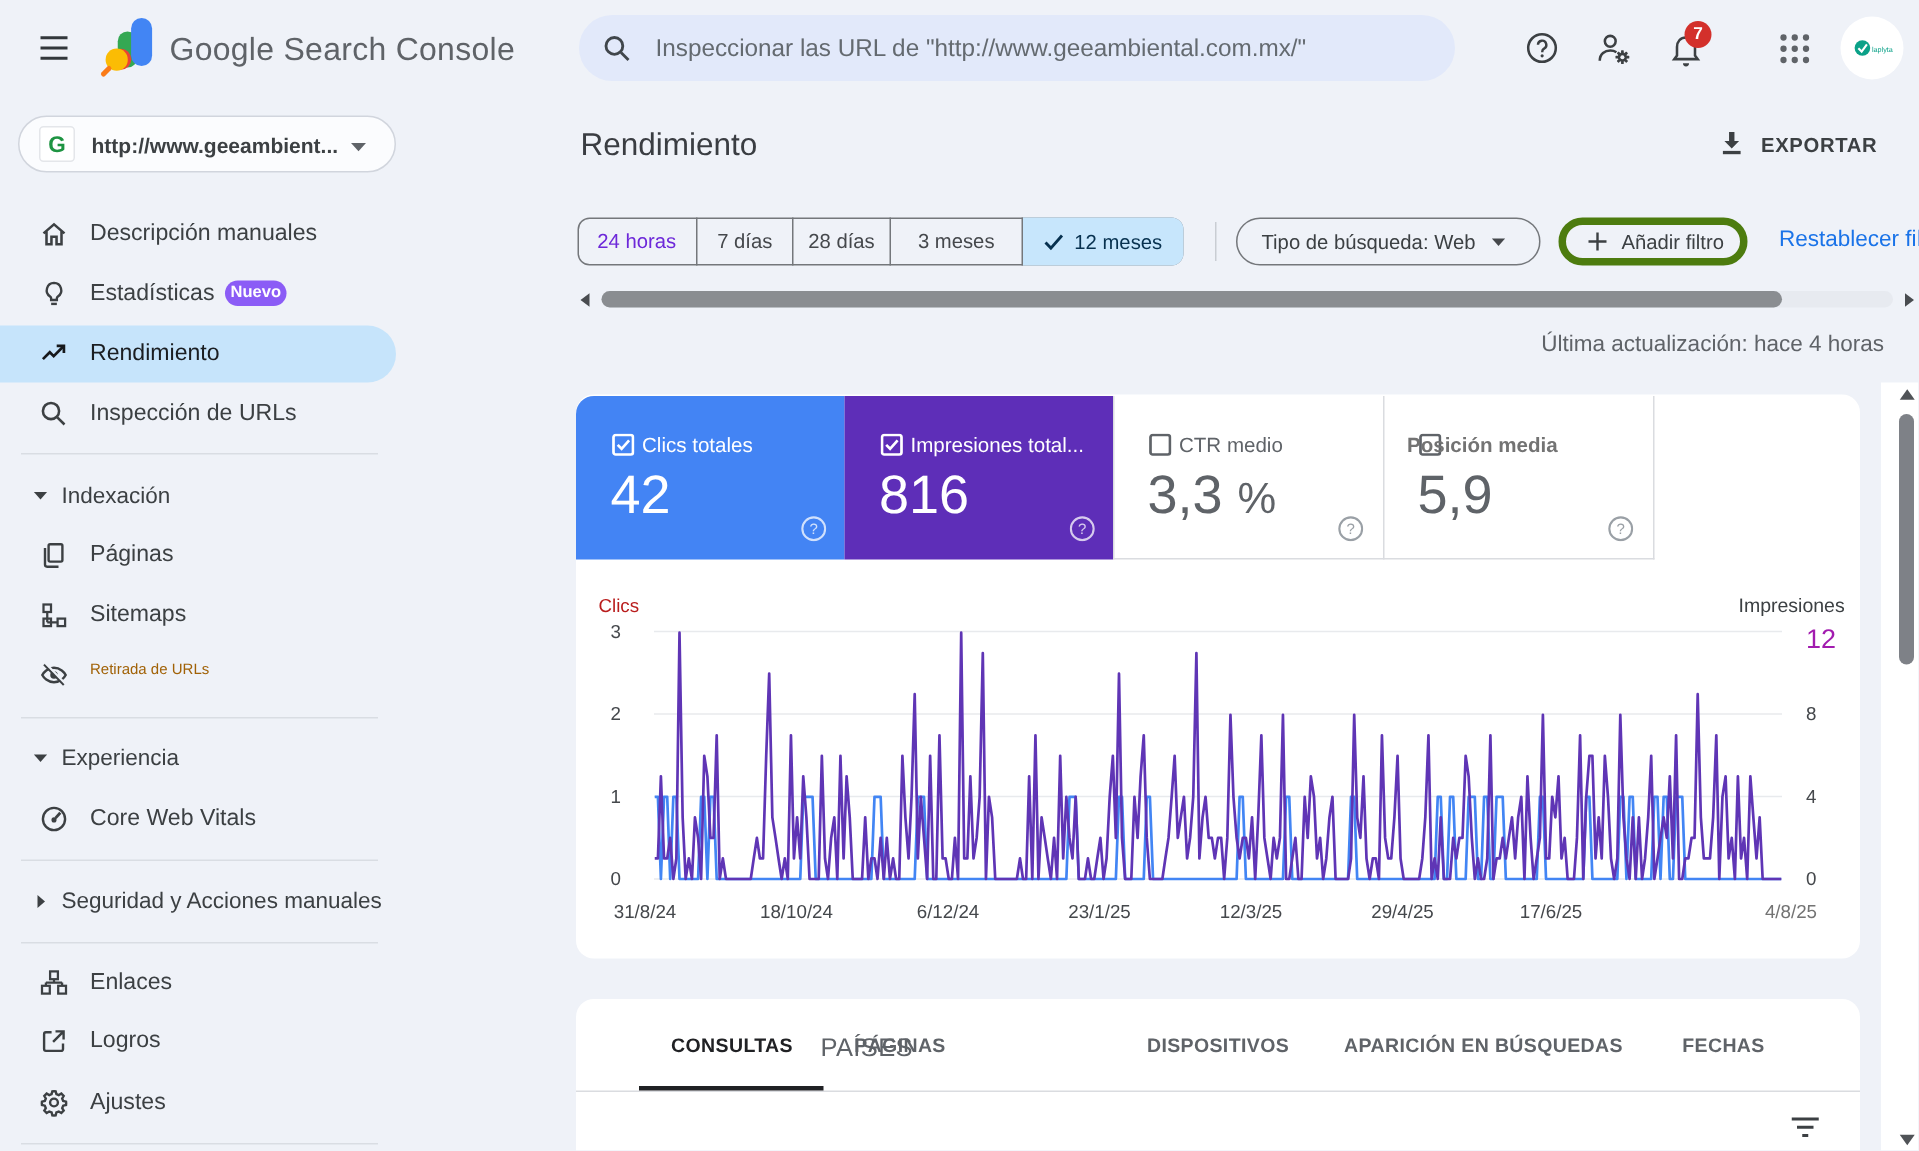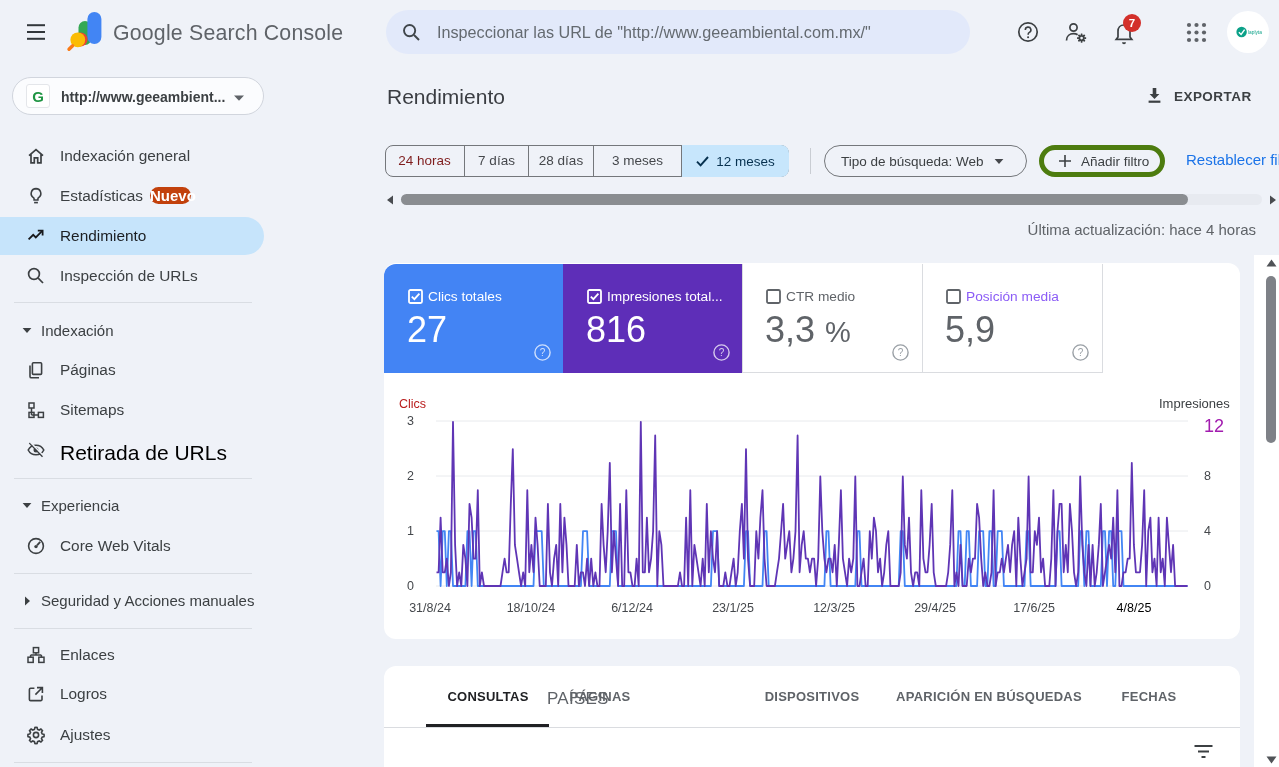--- a/index.html
+++ b/index.html
@@ -89,37 +89,37 @@
 <div class="abs" style="left:12px;top:77px;width:252px;height:38px;border:1px solid #d1d5dd;border-radius:19px;background:#fbfcfe"></div>
 <div class="abs" style="left:26px;top:84px;width:24px;height:24px;background:#fff;border:1px solid #e4e6ea;border-radius:3px;text-align:center;line-height:24px;font-size:15px;font-weight:bold;color:#1e9442">G</div>
 <div class="abs" style="left:61px;top:89px;font-size:14px;font-weight:bold;color:#3c4043">http://www.geeambient...</div>
 <svg class="abs" style="left:233px;top:94px" width="12" height="8" viewBox="0 0 12 8">
     <path d="M1 1.4 L6 6.8 L11 1.4 Z" fill="#5f6368"></path>
   </svg>
 <div class="abs" style="left:0;top:217px;width:264px;height:38px;border-radius:0 19px 19px 0;background:#c6e4fb"></div>
 <svg class="abs" style="left:26px;top:146px" width="20" height="20" viewBox="0 0 20 20">
     <path d="M3 9.6 L10 3.6 L17 9.6 M5 8.4 V16.8 H8.3 V11.8 H11.7 V16.8 H15 V8.4" fill="none" stroke="#3c4043" stroke-width="1.7"></path>
   </svg>
-<div class="abs" style="left:60px;top:147px;font-size:15.4px;color:#3c4043">Indexación general</div>
+<div class="abs" style="left:60px;top:147px;font-size:15.4px;color:#3c4043">Descripción manuales</div>
 <svg class="abs" style="left:26px;top:186px" width="20" height="20" viewBox="0 0 20 20">
     <path d="M10 2.6 a4.9 4.9 0 0 1 2.6 9 c-.5.35-.7.8-.7 1.3 v1.1 h-3.8 v-1.1 c0-.5-.2-.95-.7-1.3 a4.9 4.9 0 0 1 2.6-9 Z" fill="none" stroke="#3c4043" stroke-width="1.6"></path>
     <line x1="8.1" y1="16.6" x2="11.9" y2="16.6" stroke="#3c4043" stroke-width="1.6"></line>
   </svg>
 <div class="abs" style="left:60px;top:187px;font-size:15.4px;color:#3c4043">Estadísticas</div>
 <svg class="abs" style="left:26px;top:226px" width="20" height="20" viewBox="0 0 20 20">
     <path d="M2.6 13.4 L7.2 8.8 L9.8 11.4 L16 5.2" fill="none" stroke="#17191c" stroke-width="1.8"></path>
     <path d="M11.8 4.6 H16.6 V9.4" fill="none" stroke="#17191c" stroke-width="1.8"></path>
   </svg>
 <div class="abs" style="left:60px;top:227px;font-size:15.4px;color:#1b1e22;font-weight:500">Rendimiento</div>
 <svg class="abs" style="left:26px;top:266px" width="20" height="20" viewBox="0 0 20 20">
     <circle cx="8" cy="8" r="5.4" fill="none" stroke="#3c4043" stroke-width="1.7"></circle>
     <line x1="12.2" y1="12.2" x2="17" y2="17" stroke="#3c4043" stroke-width="1.7"></line>
   </svg>
 <div class="abs" style="left:60px;top:267px;font-size:15.4px;color:#3c4043">Inspección de URLs</div>
-<div class="abs" style="left:150px;top:187px;width:41px;height:17px;border-radius:9px;background:#c2410c;color:#fff;font-size:15px;font-weight:bold;text-align:center;line-height:17px">Nuevo</div>
+<div class="abs" style="left:150px;top:187px;width:41px;height:17px;border-radius:9px;background:#8b5cf6;color:#fff;font-size:11px;font-weight:bold;text-align:center;line-height:17px">Nuevo</div>
 <div class="abs" style="left:14px;top:302px;width:238px;height:1px;background:#d9dde3"></div>
 <svg class="abs" style="left:22px;top:327px" width="10" height="7" viewBox="0 0 10 7">
     <path d="M0.6 1 L5 6 L9.4 1 Z" fill="#3c4043"></path>
   </svg>
 <div class="abs" style="left:41px;top:322px;font-size:15px;color:#3c4043">Indexación</div>
 <svg class="abs" style="left:26px;top:360px" width="20" height="20" viewBox="0 0 20 20">
     <rect x="6.4" y="2.8" width="9.2" height="11.6" rx="1" fill="none" stroke="#3c4043" stroke-width="1.6"></rect>
     <path d="M4 5.4 V16.4 a1.4 1.4 0 0 0 1.4 1.4 H13" fill="none" stroke="#3c4043" stroke-width="1.6"></path>
   </svg>
 <div class="abs" style="left:60px;top:361px;font-size:15.4px;color:#3c4043">Páginas</div>
@@ -131,21 +131,21 @@
       <path d="M5.5 8 V14.9 M5.5 14.9 H12.4"></path>
     </g>
   </svg>
 <div class="abs" style="left:60px;top:401px;font-size:15.4px;color:#3c4043">Sitemaps</div>
 <svg class="abs" style="left:26px;top:440px" width="20" height="20" viewBox="0 0 20 20">
     <path d="M10 5.2 c4.2 0 7 3.2 7.8 4.8 -.8 1.6-3.6 4.8-7.8 4.8 s-7-3.2-7.8-4.8 C3 8.4 5.8 5.2 10 5.2 Z" fill="none" stroke="#3c4043" stroke-width="1.6"></path>
     <circle cx="10" cy="10" r="2.5" fill="#3c4043"></circle>
     <line x1="3.4" y1="3" x2="16.6" y2="16.6" stroke="#3c4043" stroke-width="1.6"></line>
     <line x1="4.4" y1="2.2" x2="17.6" y2="15.8" stroke="#eff2f8" stroke-width="1.4"></line>
   </svg>
-<div class="abs" style="left:60px;top:441px;font-size:21px;color:#000000">Retirada de URLs</div>
+<div class="abs" style="left:60px;top:441px;font-size:10px;color:#a16207">Retirada de URLs</div>
 <div class="abs" style="left:14px;top:478px;width:238px;height:1px;background:#d9dde3"></div>
 <svg class="abs" style="left:22px;top:502px" width="10" height="7" viewBox="0 0 10 7">
     <path d="M0.6 1 L5 6 L9.4 1 Z" fill="#3c4043"></path>
   </svg>
 <div class="abs" style="left:41px;top:497px;font-size:15px;color:#3c4043">Experiencia</div>
 <svg class="abs" style="left:26px;top:536px" width="20" height="20" viewBox="0 0 20 20">
     <circle cx="10" cy="10" r="7.4" fill="none" stroke="#3c4043" stroke-width="1.6"></circle>
     <circle cx="10" cy="10.6" r="1.7" fill="#3c4043"></circle>
     <line x1="11" y1="9.4" x2="14.2" y2="5.8" stroke="#3c4043" stroke-width="1.9"></line>
   </svg>
@@ -176,21 +176,21 @@
   </svg>
 <div class="abs" style="left:60px;top:726px;font-size:15.4px;color:#3c4043">Ajustes</div>
 <div class="abs" style="left:14px;top:762px;width:238px;height:1px;background:#d9dde3"></div>
 <div class="abs" style="left:387px;top:85px;font-size:21px;color:#3a3d42">Rendimiento</div>
 <svg class="abs" style="left:1146px;top:87px" width="17" height="17" viewBox="0 0 17 17" fill="#3c4043">
 <path d="M8.5 1 h0 l0 7 M8.5 12 L3.6 7 H6.7 V1 H10.3 V7 H13.4 Z"></path>
     <rect x="2.6" y="13.6" width="11.8" height="2.2"></rect>
   </svg>
 <div class="abs" style="left:1174px;top:89px;font-size:13.5px;font-weight:bold;letter-spacing:.45px;color:#3c4043">EXPORTAR</div>
 <div class="abs" style="left:385px;top:145px;width:404px;height:32px;border:1px solid #74777b;border-radius:8px"></div>
-<div class="abs" style="left:385px;top:145px;width:80px;height:32px;border-right:1px solid #74777b;font-size:13.5px;color:#7f1d1d;text-align:center;line-height:32px">24 horas</div>
+<div class="abs" style="left:385px;top:145px;width:80px;height:32px;border-right:1px solid #74777b;font-size:13.5px;color:#6d28d9;text-align:center;line-height:32px">24 horas</div>
 <div class="abs" style="left:465px;top:145px;width:64px;height:32px;border-right:1px solid #74777b;font-size:13.5px;color:#45484c;text-align:center;line-height:32px">7 días</div>
 <div class="abs" style="left:529px;top:145px;width:65px;height:32px;border-right:1px solid #74777b;font-size:13.5px;color:#45484c;text-align:center;line-height:32px">28 días</div>
 <div class="abs" style="left:594px;top:145px;width:88px;height:32px;border-right:1px solid #74777b;font-size:13.5px;color:#45484c;text-align:center;line-height:32px">3 meses</div>
 <div class="abs" style="left:682px;top:145px;width:107px;height:32px;background:#c7e6fc;border-radius:0 8px 8px 0;color:#07314f;font-size:13.5px;font-weight:400;white-space:nowrap;display:flex;align-items:center;justify-content:center">
     <svg style="margin-right:7px" width="13" height="11" viewBox="0 0 13 11">
       <path d="M1 5.6 L4.6 9.4 L12 1" fill="none" stroke="#07314f" stroke-width="1.9"></path>
     </svg>
     <span>12 meses</span>
   </div>
 <div class="abs" style="left:810px;top:148px;width:1px;height:26px;background:#c9cdd3"></div>
@@ -219,21 +219,21 @@
 <div class="abs" style="left:384px;top:263px;width:856px;height:376px;background:#fff;border-radius:12px"></div>
 <div class="abs" style="left:384px;top:264px;width:179px;height:109px;background:#4384f4;border-radius:12px 0 0 0"></div>
 <div class="abs" style="left:563px;top:264px;width:179px;height:109px;background:#5e2eb8"></div>
 <div class="abs" style="left:742px;top:264px;width:180px;height:109px;background:#fff;border-left:1px solid #dadce0;border-bottom:1px solid #dadce0"></div>
 <div class="abs" style="left:922px;top:264px;width:181px;height:109px;background:#fff;border-left:1px solid #dadce0;border-right:1px solid #dadce0;border-bottom:1px solid #dadce0"></div>
 <svg class="abs" style="left:408px;top:289px" width="15" height="15" viewBox="0 0 15 15">
     <rect x="1" y="1" width="13" height="13" rx="1.5" fill="none" stroke="#fff" stroke-width="1.8"></rect>
     <path d="M3.8 7.6 L6.4 10.2 L11.4 4.6" fill="none" stroke="#fff" stroke-width="1.8"></path>
   </svg>
 <div class="abs" style="left:428px;top:289px;font-size:13.7px;font-weight:500;color:#fff">Clics totales</div>
-<div class="abs" style="left:407px;top:309px;font-size:36px;color:#fff">27</div>
+<div class="abs" style="left:407px;top:309px;font-size:36px;color:#fff">42</div>
 <svg class="abs" style="left:534px;top:344px" width="17" height="17" viewBox="0 0 17 17">
     <circle cx="8.5" cy="8.5" r="7.6" fill="none" stroke="rgba(255,255,255,.75)" stroke-width="1.4"></circle>
     <text x="8.5" y="12" font-size="10" font-family="Liberation Sans" fill="rgba(255,255,255,.75)" text-anchor="middle">?</text>
   </svg>
 <svg class="abs" style="left:587px;top:289px" width="15" height="15" viewBox="0 0 15 15">
     <rect x="1" y="1" width="13" height="13" rx="1.5" fill="none" stroke="#fff" stroke-width="1.8"></rect>
     <path d="M3.8 7.6 L6.4 10.2 L11.4 4.6" fill="none" stroke="#fff" stroke-width="1.8"></path>
   </svg>
 <div class="abs" style="left:607px;top:289px;font-size:13.7px;font-weight:500;color:#fff">Impresiones total...</div>
 <div class="abs" style="left:586px;top:309px;font-size:36px;color:#fff">816</div>
@@ -246,21 +246,21 @@
   </svg>
 <div class="abs" style="left:786px;top:289px;font-size:13.7px;font-weight:500;color:#5f6368">CTR medio</div>
 <div class="abs" style="left:765px;top:309px;font-size:36px;color:#5f6368">3,3&nbsp;<span style="font-size:29px">%</span></div>
 <svg class="abs" style="left:892px;top:344px" width="17" height="17" viewBox="0 0 17 17">
     <circle cx="8.5" cy="8.5" r="7.6" fill="none" stroke="#9aa0a6" stroke-width="1.4"></circle>
     <text x="8.5" y="12" font-size="10" font-family="Liberation Sans" fill="#9aa0a6" text-anchor="middle">?</text>
   </svg>
 <svg class="abs" style="left:946px;top:289px" width="15" height="15" viewBox="0 0 15 15">
     <rect x="1" y="1" width="13" height="13" rx="1.5" fill="none" stroke="#5f6368" stroke-width="1.8"></rect>
   </svg>
-<div class="abs" style="left:966px;top:289px;font-size:13.7px;font-weight:400;color:#8b5cf6">Posición media</div>
+<div class="abs" style="left:938px;top:289px;font-size:13.7px;font-weight:700;color:#737373">Posición media</div>
 <div class="abs" style="left:945px;top:309px;font-size:36px;color:#5f6368">5,9</div>
 <svg class="abs" style="left:1072px;top:344px" width="17" height="17" viewBox="0 0 17 17">
     <circle cx="8.5" cy="8.5" r="7.6" fill="none" stroke="#9aa0a6" stroke-width="1.4"></circle>
     <text x="8.5" y="12" font-size="10" font-family="Liberation Sans" fill="#9aa0a6" text-anchor="middle">?</text>
   </svg>
 <div class="abs" style="left:399px;top:397px;font-size:12.5px;color:#b91c1c">Clics</div>
 <div class="abs" style="left:1159px;top:396px;font-size:13px;color:#3c4043">Impresiones</div>
 <div class="abs" style="left:390px;top:414px;width:24px;text-align:right;font-size:12.5px;color:#45484c">3</div>
 <div class="abs" style="left:390px;top:469px;width:24px;text-align:right;font-size:12.5px;color:#45484c">2</div>
 <div class="abs" style="left:390px;top:524px;width:24px;text-align:right;font-size:12.5px;color:#45484c">1</div>
@@ -269,21 +269,21 @@
 <div class="abs" style="left:1204px;top:469px;font-size:12.5px;color:#45484c">8</div>
 <div class="abs" style="left:1204px;top:524px;font-size:12.5px;color:#45484c">4</div>
 <div class="abs" style="left:1204px;top:579px;font-size:12.5px;color:#45484c">0</div>
 <div class="abs" style="left:390px;top:601px;width:80px;text-align:center;font-size:12.5px;color:#45484c">31/8/24</div>
 <div class="abs" style="left:491px;top:601px;width:80px;text-align:center;font-size:12.5px;color:#45484c">18/10/24</div>
 <div class="abs" style="left:592px;top:601px;width:80px;text-align:center;font-size:12.5px;color:#45484c">6/12/24</div>
 <div class="abs" style="left:693px;top:601px;width:80px;text-align:center;font-size:12.5px;color:#45484c">23/1/25</div>
 <div class="abs" style="left:794px;top:601px;width:80px;text-align:center;font-size:12.5px;color:#45484c">12/3/25</div>
 <div class="abs" style="left:895px;top:601px;width:80px;text-align:center;font-size:12.5px;color:#45484c">29/4/25</div>
 <div class="abs" style="left:994px;top:601px;width:80px;text-align:center;font-size:12.5px;color:#45484c">17/6/25</div>
-<div class="abs" style="left:1094px;top:601px;width:80px;text-align:center;font-size:12.5px;color:#000000">4/8/25</div>
+<div class="abs" style="left:1154px;top:601px;width:80px;text-align:center;font-size:12.5px;color:#737373">4/8/25</div>
 <svg class="abs" style="left:384px;top:263px" width="856" height="376" viewBox="384 263 856 376">
 <g stroke="#e8eaed" stroke-width="1">
       <line x1="436" y1="421" x2="1188" y2="421"></line>
       <line x1="436" y1="476" x2="1188" y2="476"></line>
       <line x1="436" y1="531" x2="1188" y2="531"></line>
       <line x1="436" y1="586" x2="1188" y2="586"></line>
     </g>
 <polyline points="436.5,531.2 438.6,531.2 440.6,586.0 442.7,531.2 444.8,531.2 446.8,586.0 448.9,531.2 450.9,531.2 453.0,586.0 455.1,586.0 457.1,586.0 459.2,586.0 461.3,586.0 463.3,586.0 465.4,586.0 467.4,531.2 469.5,531.2 471.6,586.0 473.6,531.2 475.7,531.2 477.8,586.0 479.8,586.0 481.9,586.0 484.0,586.0 486.0,586.0 488.1,586.0 490.1,586.0 492.2,586.0 494.3,586.0 496.3,586.0 498.4,586.0 500.5,586.0 502.5,586.0 504.6,586.0 506.6,586.0 508.7,586.0 510.8,586.0 512.8,586.0 514.9,586.0 517.0,586.0 519.0,586.0 521.1,586.0 523.2,586.0 525.2,586.0 527.3,586.0 529.3,586.0 531.4,586.0 533.5,586.0 535.5,531.2 537.6,531.2 539.7,531.2 541.7,531.2 543.8,586.0 545.8,586.0 547.9,586.0 550.0,586.0 552.0,586.0 554.1,586.0 556.2,586.0 558.2,586.0 560.3,586.0 562.4,586.0 564.4,586.0 566.5,586.0 568.5,586.0 570.6,586.0 572.7,586.0 574.7,586.0 576.8,586.0 578.9,586.0 580.9,586.0 583.0,531.2 585.0,531.2 587.1,531.2 589.2,586.0 591.2,586.0 593.3,586.0 595.4,586.0 597.4,586.0 599.5,586.0 601.6,586.0 603.6,586.0 605.7,586.0 607.7,586.0 609.8,586.0 611.9,531.2 613.9,531.2 616.0,531.2 618.1,586.0 620.1,586.0 622.2,586.0 624.2,586.0 626.3,586.0 628.4,586.0 630.4,586.0 632.5,586.0 634.6,586.0 636.6,586.0 638.7,586.0 640.8,586.0 642.8,586.0 644.9,586.0 646.9,586.0 649.0,586.0 651.1,586.0 653.1,586.0 655.2,586.0 657.3,586.0 659.3,586.0 661.4,586.0 663.5,586.0 665.5,586.0 667.6,586.0 669.6,586.0 671.7,586.0 673.8,586.0 675.8,586.0 677.9,586.0 680.0,586.0 682.0,586.0 684.1,586.0 686.1,586.0 688.2,586.0 690.3,586.0 692.3,586.0 694.4,586.0 696.5,586.0 698.5,586.0 700.6,586.0 702.7,586.0 704.7,586.0 706.8,586.0 708.8,586.0 710.9,586.0 713.0,531.2 715.0,531.2 717.1,531.2 719.2,586.0 721.2,586.0 723.3,586.0 725.3,586.0 727.4,586.0 729.5,586.0 731.5,586.0 733.6,586.0 735.7,586.0 737.7,586.0 739.8,586.0 741.9,586.0 743.9,586.0 746.0,531.2 748.0,531.2 750.1,586.0 752.2,586.0 754.2,586.0 756.3,586.0 758.4,586.0 760.4,586.0 762.5,586.0 764.5,531.2 766.6,531.2 768.7,586.0 770.7,586.0 772.8,586.0 774.9,586.0 776.9,586.0 779.0,586.0 781.1,586.0 783.1,586.0 785.2,586.0 787.2,586.0 789.3,586.0 791.4,586.0 793.4,586.0 795.5,586.0 797.6,586.0 799.6,586.0 801.7,586.0 803.7,586.0 805.8,586.0 807.9,586.0 809.9,586.0 812.0,586.0 814.1,586.0 816.1,586.0 818.2,586.0 820.3,586.0 822.3,586.0 824.4,586.0 826.4,531.2 828.5,531.2 830.6,586.0 832.6,586.0 834.7,586.0 836.8,586.0 838.8,586.0 840.9,586.0 842.9,586.0 845.0,586.0 847.1,586.0 849.1,586.0 851.2,586.0 853.3,586.0 855.3,586.0 857.4,531.2 859.5,531.2 861.5,586.0 863.6,586.0 865.6,586.0 867.7,586.0 869.8,586.0 871.8,586.0 873.9,586.0 876.0,586.0 878.0,586.0 880.1,586.0 882.1,586.0 884.2,586.0 886.3,586.0 888.3,586.0 890.4,586.0 892.5,586.0 894.5,586.0 896.6,586.0 898.7,586.0 900.7,531.2 902.8,531.2 904.8,586.0 906.9,586.0 909.0,586.0 911.0,586.0 913.1,586.0 915.2,586.0 917.2,586.0 919.3,586.0 921.3,586.0 923.4,586.0 925.5,586.0 927.5,586.0 929.6,586.0 931.7,586.0 933.7,586.0 935.8,586.0 937.9,586.0 939.9,586.0 942.0,586.0 944.0,586.0 946.1,586.0 948.2,586.0 950.2,586.0 952.3,586.0 954.4,586.0 956.4,586.0 958.5,531.2 960.5,531.2 962.6,586.0 964.7,586.0 966.7,531.2 968.8,531.2 970.9,586.0 972.9,586.0 975.0,586.0 977.1,586.0 979.1,531.2 981.2,531.2 983.2,531.2 985.3,586.0 987.4,586.0 989.4,531.2 991.5,531.2 993.6,586.0 995.6,586.0 997.7,531.2 999.8,531.2 1001.8,531.2 1003.9,586.0 1005.9,586.0 1008.0,586.0 1010.1,586.0 1012.1,586.0 1014.2,586.0 1016.3,586.0 1018.3,586.0 1020.4,586.0 1022.4,586.0 1024.5,586.0 1026.6,531.2 1028.6,531.2 1030.7,586.0 1032.8,586.0 1034.8,586.0 1036.9,586.0 1039.0,586.0 1041.0,586.0 1043.1,586.0 1045.1,586.0 1047.2,586.0 1049.3,586.0 1051.3,586.0 1053.4,586.0 1055.5,586.0 1057.5,531.2 1059.6,531.2 1061.6,586.0 1063.7,586.0 1065.8,586.0 1067.8,586.0 1069.9,586.0 1072.0,586.0 1074.0,586.0 1076.1,586.0 1078.2,586.0 1080.2,531.2 1082.3,531.2 1084.3,586.0 1086.4,531.2 1088.5,531.2 1090.5,586.0 1092.6,586.0 1094.7,586.0 1096.7,586.0 1098.8,586.0 1100.8,586.0 1102.9,531.2 1105.0,531.2 1107.0,586.0 1109.1,531.2 1111.2,531.2 1113.2,586.0 1115.3,586.0 1117.4,531.2 1119.4,531.2 1121.5,531.2 1123.5,586.0 1125.6,586.0 1127.7,586.0 1129.7,586.0 1131.8,586.0 1133.9,586.0 1135.9,586.0 1138.0,586.0 1140.0,586.0 1142.1,586.0 1144.2,586.0 1146.2,586.0 1148.3,586.0 1150.4,586.0 1152.4,586.0 1154.5,586.0 1156.6,586.0 1158.6,586.0 1160.7,586.0 1162.7,586.0 1164.8,586.0 1166.9,586.0 1168.9,586.0 1171.0,586.0 1173.1,586.0 1175.1,586.0 1177.2,586.0 1179.2,586.0 1181.3,586.0 1183.4,586.0 1185.4,586.0 1187.5,586.0" fill="none" stroke="#4285f4" stroke-width="1.8" stroke-linejoin="round"></polyline>
 <polyline points="436.5,572.3 438.6,572.3 440.6,517.6 442.7,572.3 444.8,572.3 446.8,558.6 448.9,586.0 450.9,572.3 453.0,421.8 455.1,544.9 457.1,586.0 459.2,572.3 461.3,586.0 463.3,544.9 465.4,558.6 467.4,586.0 469.5,503.9 471.6,517.6 473.6,558.6 475.7,558.6 477.8,490.2 479.8,586.0 481.9,572.3 484.0,586.0 486.0,586.0 488.1,586.0 490.1,586.0 492.2,586.0 494.3,586.0 496.3,586.0 498.4,586.0 500.5,586.0 502.5,572.3 504.6,558.6 506.6,572.3 508.7,572.3 510.8,503.9 512.8,449.1 514.9,544.9 517.0,558.6 519.0,572.3 521.1,586.0 523.2,572.3 525.2,586.0 527.3,490.2 529.3,572.3 531.4,544.9 533.5,572.3 535.5,517.6 537.6,544.9 539.7,586.0 541.7,586.0 543.8,586.0 545.8,586.0 547.9,503.9 550.0,572.3 552.0,586.0 554.1,558.6 556.2,544.9 558.2,586.0 560.3,503.9 562.4,572.3 564.4,517.6 566.5,544.9 568.5,586.0 570.6,586.0 572.7,586.0 574.7,586.0 576.8,544.9 578.9,586.0 580.9,572.3 583.0,572.3 585.0,586.0 587.1,558.6 589.2,586.0 591.2,558.6 593.3,586.0 595.4,572.3 597.4,586.0 599.5,586.0 601.6,503.9 603.6,544.9 605.7,572.3 607.7,531.2 609.8,462.8 611.9,572.3 613.9,531.2 616.0,558.6 618.1,586.0 620.1,503.9 622.2,586.0 624.2,586.0 626.3,490.2 628.4,572.3 630.4,572.3 632.5,586.0 634.6,586.0 636.6,558.6 638.7,586.0 640.8,421.8 642.8,572.3 644.9,572.3 646.9,517.6 649.0,572.3 651.1,558.6 653.1,531.2 655.2,435.4 657.3,586.0 659.3,531.2 661.4,544.9 663.5,586.0 665.5,586.0 667.6,586.0 669.6,586.0 671.7,586.0 673.8,586.0 675.8,586.0 677.9,586.0 680.0,572.3 682.0,586.0 684.1,586.0 686.1,517.6 688.2,586.0 690.3,490.2 692.3,586.0 694.4,544.9 696.5,558.6 698.5,572.3 700.6,586.0 702.7,558.6 704.7,586.0 706.8,503.9 708.8,572.3 710.9,531.2 713.0,558.6 715.0,572.3 717.1,531.2 719.2,586.0 721.2,586.0 723.3,586.0 725.3,572.3 727.4,586.0 729.5,586.0 731.5,572.3 733.6,558.6 735.7,586.0 737.7,572.3 739.8,531.2 741.9,503.9 743.9,558.6 746.0,449.1 748.0,558.6 750.1,586.0 752.2,586.0 754.2,586.0 756.3,531.2 758.4,558.6 760.4,517.6 762.5,490.2 764.5,558.6 766.6,586.0 768.7,586.0 770.7,586.0 772.8,586.0 774.9,586.0 776.9,572.3 779.0,558.6 781.1,531.2 783.1,503.9 785.2,558.6 787.2,544.9 789.3,531.2 791.4,572.3 793.4,558.6 795.5,531.2 797.6,435.4 799.6,572.3 801.7,544.9 803.7,531.2 805.8,558.6 807.9,558.6 809.9,572.3 812.0,558.6 814.1,558.6 816.1,586.0 818.2,558.6 820.3,476.5 822.3,531.2 824.4,558.6 826.4,572.3 828.5,558.6 830.6,558.6 832.6,572.3 834.7,544.9 836.8,586.0 838.8,544.9 840.9,490.2 842.9,558.6 845.0,572.3 847.1,586.0 849.1,558.6 851.2,572.3 853.3,558.6 855.3,476.5 857.4,586.0 859.5,586.0 861.5,572.3 863.6,558.6 865.6,586.0 867.7,586.0 869.8,531.2 871.8,558.6 873.9,517.6 876.0,531.2 878.0,572.3 880.1,558.6 882.1,586.0 884.2,572.3 886.3,544.9 888.3,531.2 890.4,586.0 892.5,586.0 894.5,586.0 896.6,586.0 898.7,586.0 900.7,572.3 902.8,476.5 904.8,544.9 906.9,558.6 909.0,517.6 911.0,572.3 913.1,586.0 915.2,572.3 917.2,572.3 919.3,586.0 921.3,490.2 923.4,558.6 925.5,572.3 927.5,572.3 929.6,544.9 931.7,503.9 933.7,572.3 935.8,586.0 937.9,586.0 939.9,586.0 942.0,586.0 944.0,586.0 946.1,586.0 948.2,572.3 950.2,544.9 952.3,490.2 954.4,586.0 956.4,572.3 958.5,586.0 960.5,544.9 962.6,586.0 964.7,586.0 966.7,586.0 968.8,558.6 970.9,572.3 972.9,558.6 975.0,558.6 977.1,503.9 979.1,517.6 981.2,558.6 983.2,586.0 985.3,572.3 987.4,586.0 989.4,586.0 991.5,572.3 993.6,490.2 995.6,586.0 997.7,572.3 999.8,572.3 1001.8,558.6 1003.9,572.3 1005.9,558.6 1008.0,544.9 1010.1,572.3 1012.1,544.9 1014.2,531.2 1016.3,586.0 1018.3,517.6 1020.4,558.6 1022.4,586.0 1024.5,572.3 1026.6,558.6 1028.6,476.5 1030.7,572.3 1032.8,572.3 1034.8,531.2 1036.9,544.9 1039.0,517.6 1041.0,572.3 1043.1,558.6 1045.1,586.0 1047.2,586.0 1049.3,586.0 1051.3,558.6 1053.4,490.2 1055.5,586.0 1057.5,531.2 1059.6,503.9 1061.6,503.9 1063.7,572.3 1065.8,544.9 1067.8,572.3 1069.9,503.9 1072.0,531.2 1074.0,572.3 1076.1,586.0 1078.2,572.3 1080.2,476.5 1082.3,544.9 1084.3,572.3 1086.4,586.0 1088.5,544.9 1090.5,586.0 1092.6,544.9 1094.7,586.0 1096.7,572.3 1098.8,544.9 1100.8,503.9 1102.9,586.0 1105.0,572.3 1107.0,558.6 1109.1,544.9 1111.2,558.6 1113.2,517.6 1115.3,572.3 1117.4,490.2 1119.4,586.0 1121.5,586.0 1123.5,572.3 1125.6,572.3 1127.7,558.6 1129.7,558.6 1131.8,462.8 1133.9,544.9 1135.9,572.3 1138.0,572.3 1140.0,572.3 1142.1,544.9 1144.2,490.2 1146.2,586.0 1148.3,531.2 1150.4,517.6 1152.4,572.3 1154.5,558.6 1156.6,586.0 1158.6,517.6 1160.7,572.3 1162.7,558.6 1164.8,586.0 1166.9,517.6 1168.9,544.9 1171.0,572.3 1173.1,544.9 1175.1,586.0 1177.2,586.0 1179.2,586.0 1181.3,586.0 1183.4,586.0 1185.4,586.0 1187.5,586.0" fill="none" stroke="#5f35b5" stroke-width="1.8" stroke-linejoin="round"></polyline>
 </svg>

